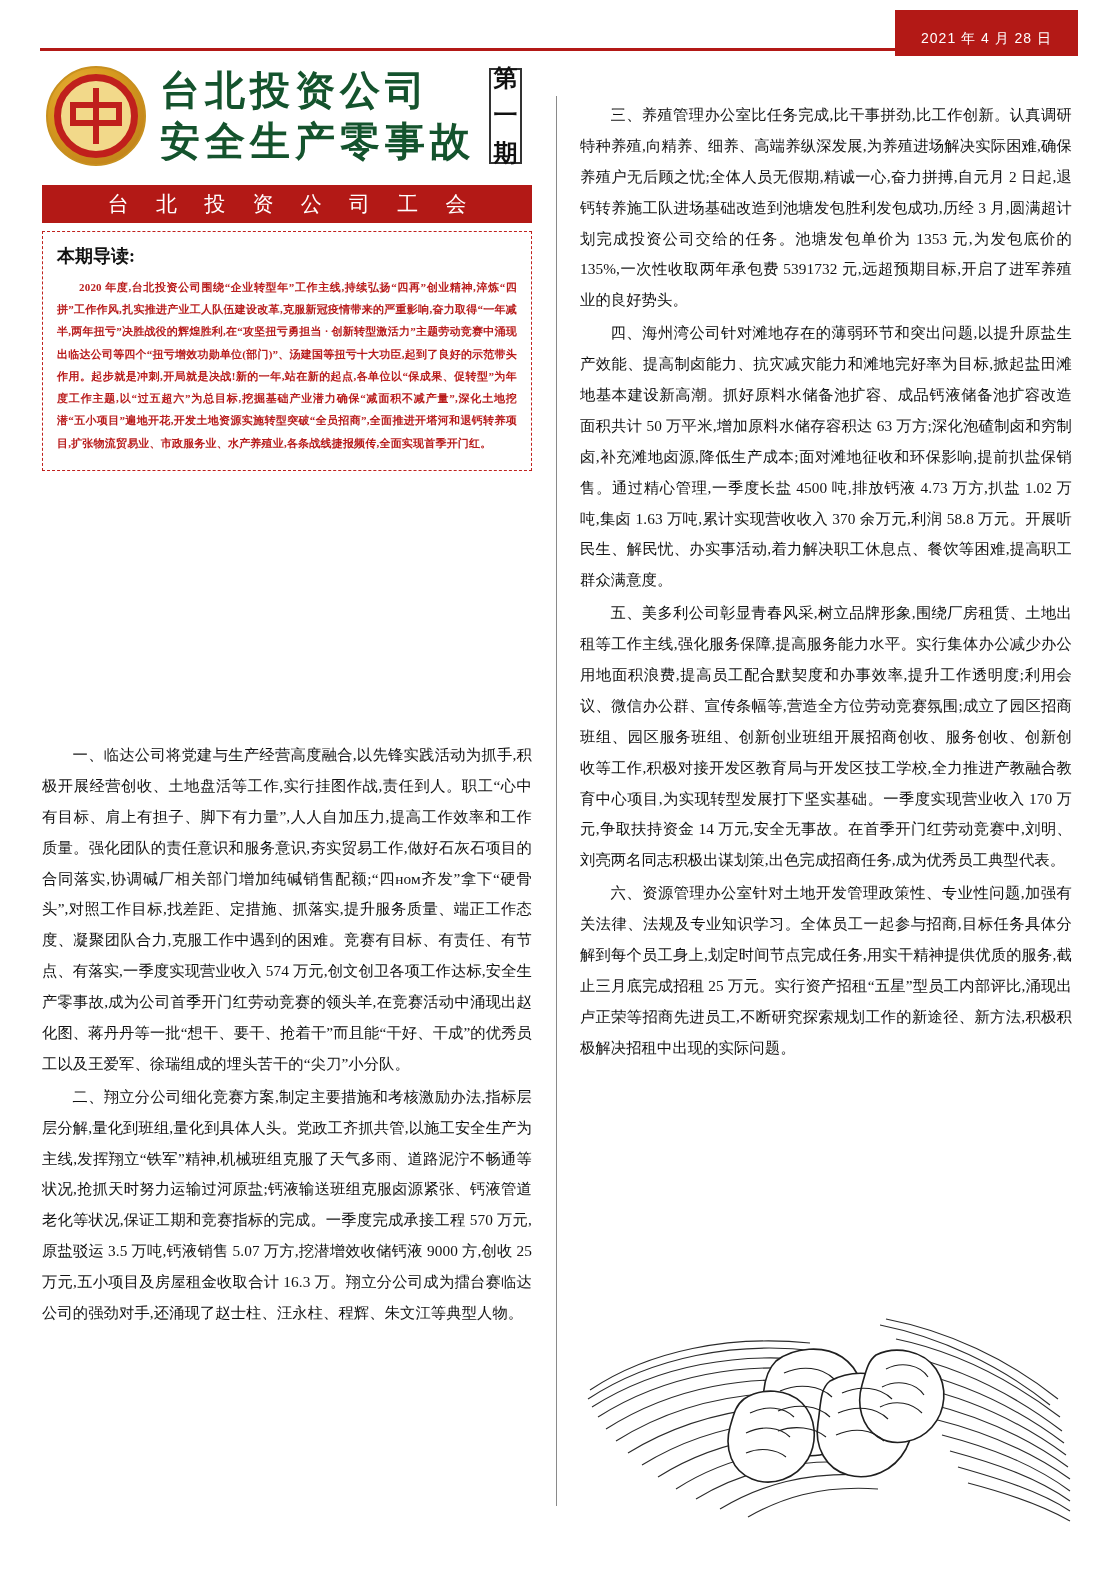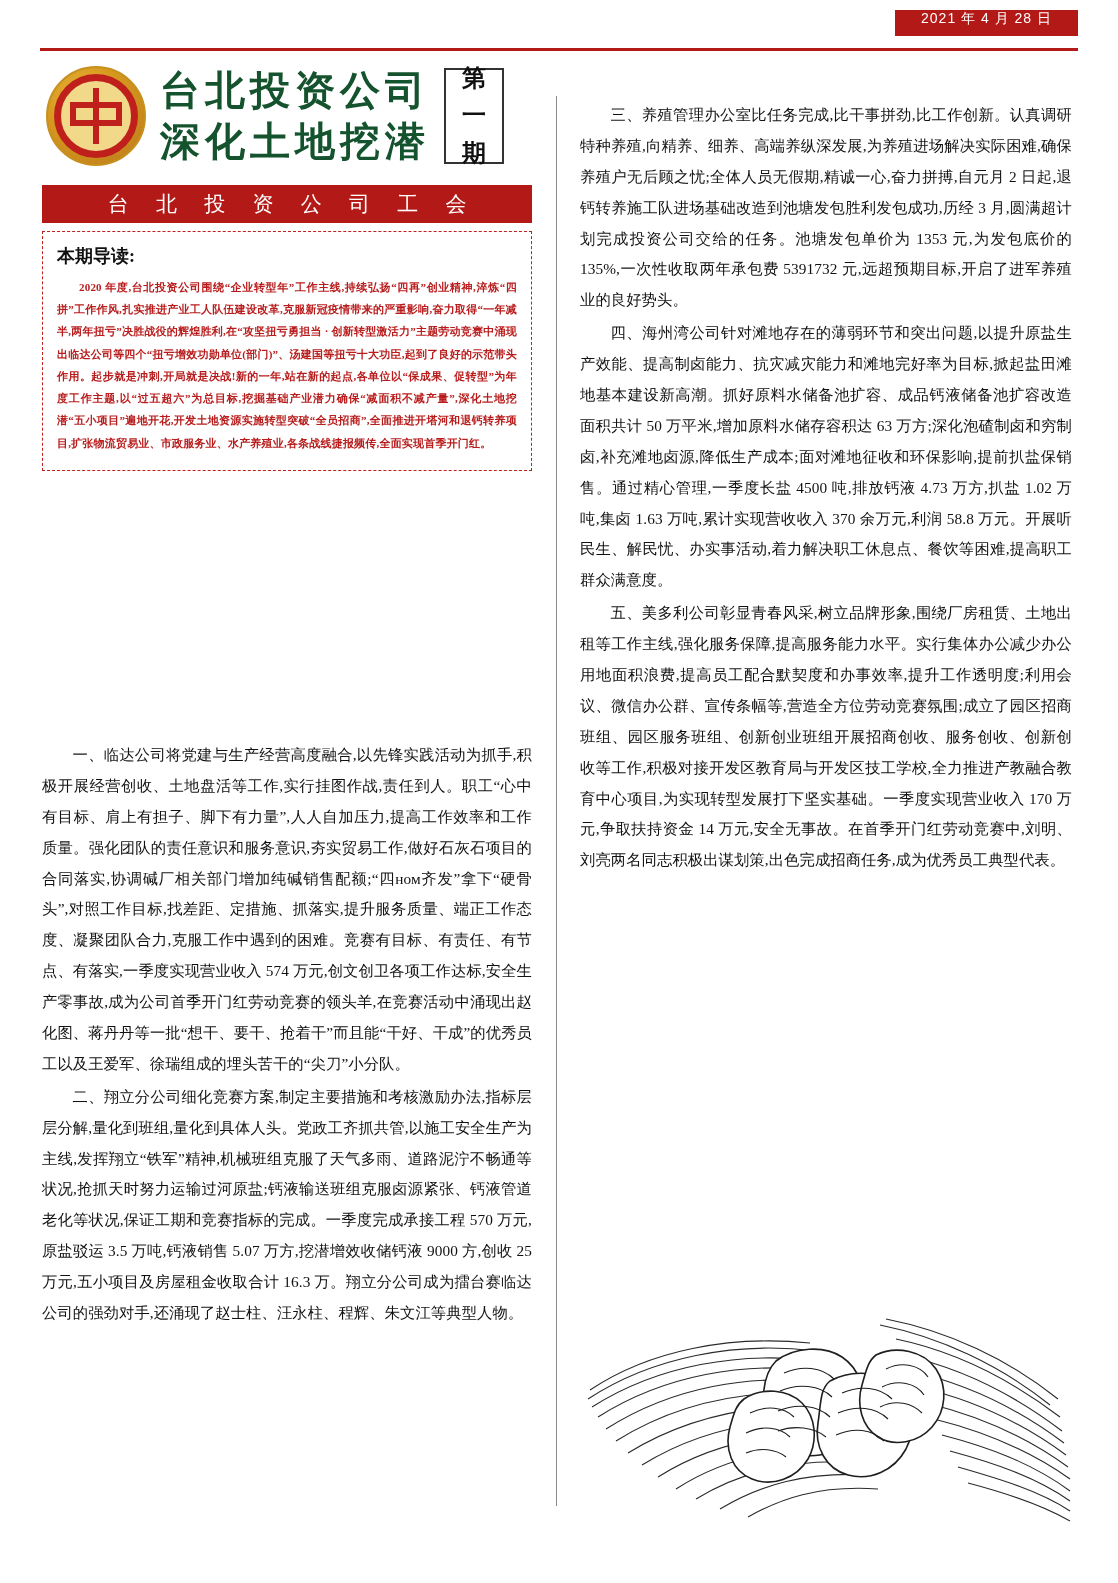--- a/index.html
+++ b/index.html
@@ -24,21 +24,21 @@
   }
 
   
   .date-bar {
     position: absolute;
     top: 10px;
     right: 40px;
     background: #b31916;
     color: #ffffff;
     font-size: 14px;
-    padding: 0 26px 8px 26px;
+    padding: 20px 26px 8px 26px;
     letter-spacing: 1px;
     font-family: "Liberation Sans", sans-serif;
     text-align: right;
   }
   .top-rule {
     position: absolute;
     top: 48px;
     left: 40px;
     right: 40px;
     height: 3px;
@@ -215,21 +215,21 @@
 
   <div class="masthead">
     <div class="logo">
       <div class="ring-outer"></div>
       <div class="ring-red"></div>
       <div class="glyph-box"></div>
       <div class="glyph-v"></div>
     </div>
     <div class="title-block">
       <div class="title-line">台北投资公司</div>
-      <div class="title-line">深化土地挖潜</div>
+      <div class="title-line">安全生产零事故</div>
     </div>
     <div class="issue-box">
       <span>第</span>
       <span>一</span>
       <span>期</span>
     </div>
   </div>
 
   <div class="union-bar">台 北 投 资 公 司 工 会</div>
 
@@ -242,20 +242,21 @@
 
   <div class="col-left">
     <p class="para">一、临达公司将党建与生产经营高度融合,以先锋实践活动为抓手,积极开展经营创收、土地盘活等工作,实行挂图作战,责任到人。职工“心中有目标、肩上有担子、脚下有力量”,人人自加压力,提高工作效率和工作质量。强化团队的责任意识和服务意识,夯实贸易工作,做好石灰石项目的合同落实,协调碱厂相关部门增加纯碱销售配额;“四ном齐发”拿下“硬骨头”,对照工作目标,找差距、定措施、抓落实,提升服务质量、端正工作态度、凝聚团队合力,克服工作中遇到的困难。竞赛有目标、有责任、有节点、有落实,一季度实现营业收入 574 万元,创文创卫各项工作达标,安全生产零事故,成为公司首季开门红劳动竞赛的领头羊,在竞赛活动中涌现出赵化图、蒋丹丹等一批“想干、要干、抢着干”而且能“干好、干成”的优秀员工以及王爱军、徐瑞组成的埋头苦干的“尖刀”小分队。</p>
     <p class="para">二、翔立分公司细化竞赛方案,制定主要措施和考核激励办法,指标层层分解,量化到班组,量化到具体人头。党政工齐抓共管,以施工安全生产为主线,发挥翔立“铁军”精神,机械班组克服了天气多雨、道路泥泞不畅通等状况,抢抓天时努力运输过河原盐;钙液输送班组克服卤源紧张、钙液管道老化等状况,保证工期和竞赛指标的完成。一季度完成承接工程 570 万元,原盐驳运 3.5 万吨,钙液销售 5.07 万方,挖潜增效收储钙液 9000 方,创收 25 万元,五小项目及房屋租金收取合计 16.3 万。翔立分公司成为擂台赛临达公司的强劲对手,还涌现了赵士柱、汪永柱、程辉、朱文江等典型人物。</p>
   </div>
 
   <div class="col-right">
     <p class="para">三、养殖管理办公室比任务完成,比干事拼劲,比工作创新。认真调研特种养殖,向精养、细养、高端养纵深发展,为养殖进场解决实际困难,确保养殖户无后顾之忧;全体人员无假期,精诚一心,奋力拼搏,自元月 2 日起,退钙转养施工队进场基础改造到池塘发包胜利发包成功,历经 3 月,圆满超计划完成投资公司交给的任务。池塘发包单价为 1353 元,为发包底价的 135%,一次性收取两年承包费 5391732 元,远超预期目标,开启了进军养殖业的良好势头。</p>
     <p class="para">四、海州湾公司针对滩地存在的薄弱环节和突出问题,以提升原盐生产效能、提高制卤能力、抗灾减灾能力和滩地完好率为目标,掀起盐田滩地基本建设新高潮。抓好原料水储备池扩容、成品钙液储备池扩容改造面积共计 50 万平米,增加原料水储存容积达 63 万方;深化泡碴制卤和穷制卤,补充滩地卤源,降低生产成本;面对滩地征收和环保影响,提前扒盐保销售。通过精心管理,一季度长盐 4500 吨,排放钙液 4.73 万方,扒盐 1.02 万吨,集卤 1.63 万吨,累计实现营收收入 370 余万元,利润 58.8 万元。开展听民生、解民忧、办实事活动,着力解决职工休息点、餐饮等困难,提高职工群众满意度。</p>
     <p class="para">五、美多利公司彰显青春风采,树立品牌形象,围绕厂房租赁、土地出租等工作主线,强化服务保障,提高服务能力水平。实行集体办公减少办公用地面积浪费,提高员工配合默契度和办事效率,提升工作透明度;利用会议、微信办公群、宣传条幅等,营造全方位劳动竞赛氛围;成立了园区招商班组、园区服务班组、创新创业班组开展招商创收、服务创收、创新创收等工作,积极对接开发区教育局与开发区技工学校,全力推进产教融合教育中心项目,为实现转型发展打下坚实基础。一季度实现营业收入 170 万元,争取扶持资金 14 万元,安全无事故。在首季开门红劳动竞赛中,刘明、刘亮两名同志积极出谋划策,出色完成招商任务,成为优秀员工典型代表。</p>
+    <p class="para">六、资源管理办公室针对土地开发管理政策性、专业性问题,加强有关法律、法规及专业知识学习。全体员工一起参与招商,目标任务具体分解到每个员工身上,划定时间节点完成任务,用实干精神提供优质的服务,截止三月底完成招租 25 万元。实行资产招租“五星”型员工内部评比,涌现出卢正荣等招商先进员工,不断研究探索规划工作的新途径、新方法,积极积极解决招租中出现的实际问题。</p>
   </div>
 
   <div class="illus">
     <svg width="492" height="230" viewBox="0 0 492 230" xmlns="http://www.w3.org/2000/svg">
       <g fill="none" stroke="#2b2b2b" stroke-width="1.1">
 
         <path d="M10 95 C70 55 150 40 230 48"></path>
         <path d="M8 104 C72 62 156 46 236 56"></path>
         <path d="M12 112 C78 70 160 56 240 66"></path>
         <path d="M18 122 C84 80 164 66 244 76"></path>

